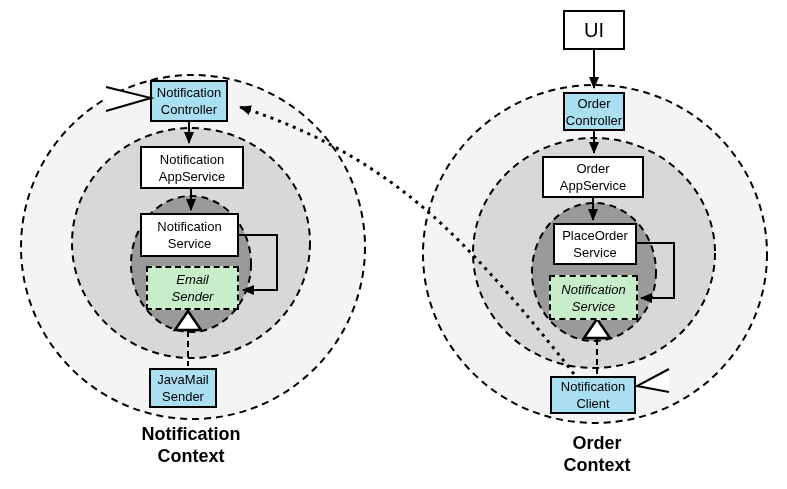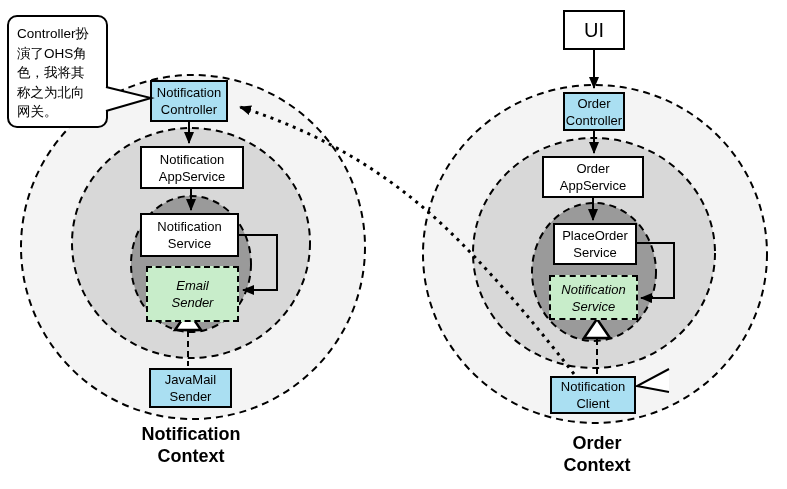--- a/index.html
+++ b/index.html
@@ -68,46 +68,41 @@
 
     <path d="M 574 374 Q 505 285 448 230 Q 360 145 240 107" fill="none" stroke="#000" stroke-width="3" stroke-dasharray="3 5" marker-end="url(#arr)"></path>
   </svg>
 
   <div class="node blue" style="left:150px;top:80px;width:78px;height:42px;">Notification
 Controller</div>
   <div class="node" style="left:140px;top:146px;width:104px;height:43px;">Notification
 AppService</div>
   <div class="node" style="left:140px;top:213px;width:99px;height:44px;">Notification
 Service</div>
-  <div class="node green" style="left:146px;top:266px;width:93px;height:56px;">Email
+  <div class="node green" style="left:146px;top:266px;width:93px;height:44px;">Email
 Sender</div>
-  <div class="node blue" style="left:149px;top:368px;width:83px;height:40px;">JavaMail
+  <div class="node blue" style="left:149px;top:368px;width:68px;height:40px;">JavaMail
 Sender</div>
   <div class="ctx-label" style="left:121px;top:423px;width:140px;">Notification
 Context</div>
 
   <div class="node ui" style="left:563px;top:10px;width:62px;height:40px;">UI</div>
   <div class="node blue" style="left:563px;top:92px;width:62px;height:39px;">Order
 Controller</div>
   <div class="node" style="left:542px;top:156px;width:102px;height:42px;">Order
 AppService</div>
   <div class="node" style="left:553px;top:223px;width:84px;height:42px;text-align:center;">PlaceOrder
 Service</div>
   <div class="node green" style="left:549px;top:275px;width:89px;height:45px;">Notification
 Service</div>
   <div class="node blue" style="left:550px;top:376px;width:86px;height:38px;">Notification
 Client</div>
   <div class="ctx-label" style="left:527px;top:432px;width:140px;">Order
 Context</div>
 
-  <div class="callout" style="left:7px;top:15px;width:101px;height:113px;">Controller扮
-演了OHS角
-色，我将其
-称之为北向
-网关。</div>
   <svg class="tail" style="left:104px;top:84px;" width="50" height="30">
     <path d="M2,3 L47,14 L2,27" fill="#fff" stroke="#000" stroke-width="2"></path>
   </svg>
 
   <svg class="tail" style="left:633px;top:366px;" width="38" height="30">
     <path d="M36,3 L4,20 L36,26" fill="#fff" stroke="#000" stroke-width="2"></path>
   </svg>
 
 </div>
 

